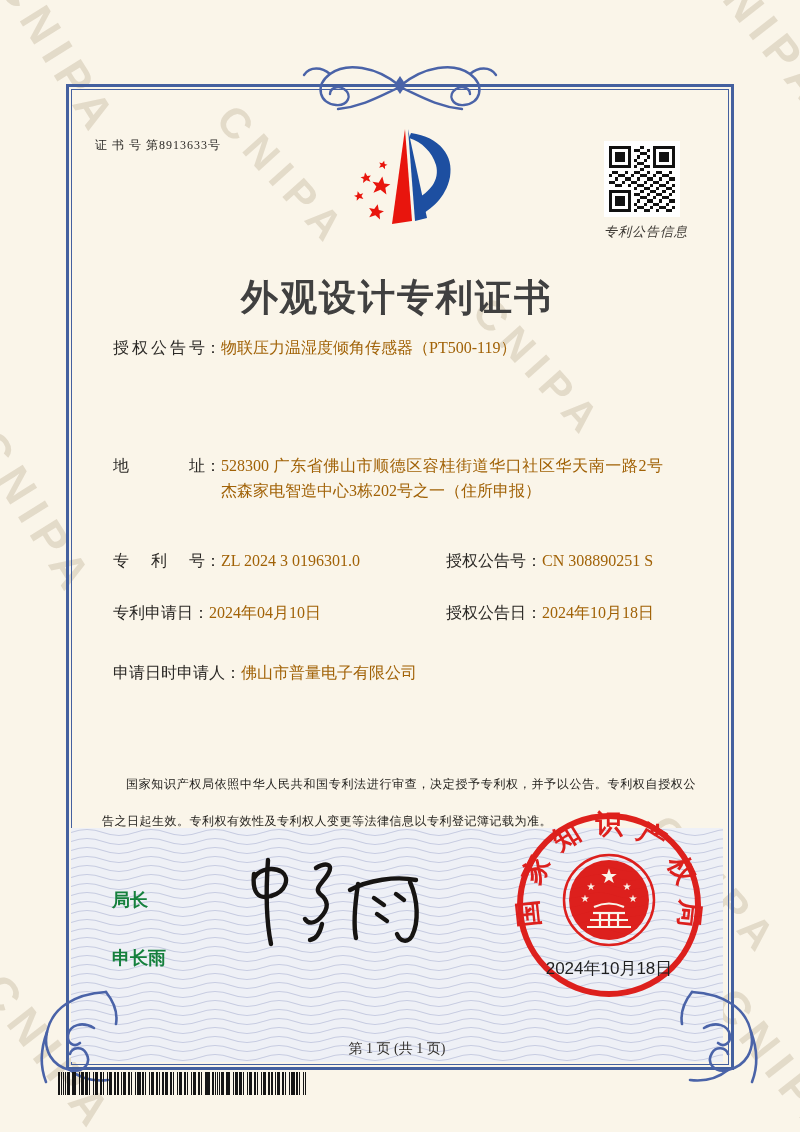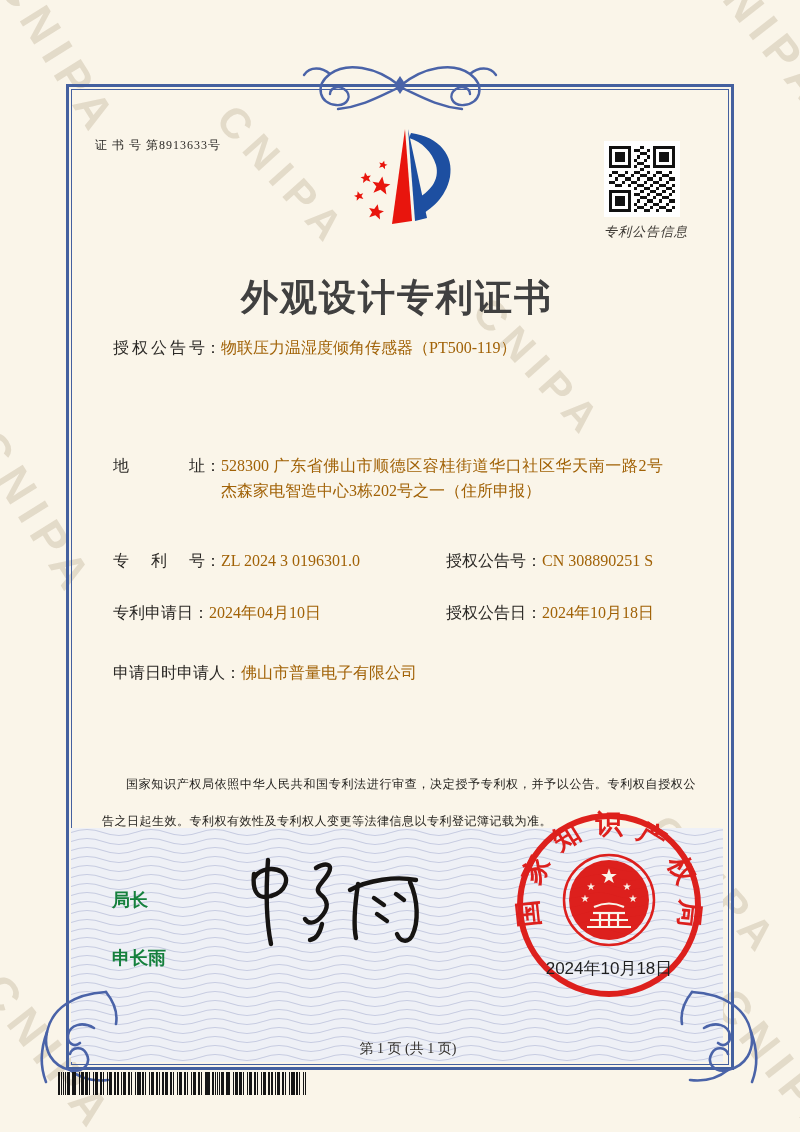--- a/index.html
+++ b/index.html
@@ -37,21 +37,21 @@
   .statement {
     position:absolute; left:102px; top:766px; width:594px;
     font-size:12px; line-height:37px; text-align:justify; text-indent:2em;
     color:#1f1d1a; letter-spacing:0.5px;
   }
   .waveband { position:absolute; left:71px; top:828px; width:652px; height:234px; }
   .officer { position:absolute; left:112px; font-size:18px; font-weight:700;
     font-family:"Liberation Sans","DejaVu Sans",sans-serif; color:#15803d; }
   .sig { position:absolute; left:238px; top:848px; }
   .seal { position:absolute; left:514px; top:810px; opacity:0.94; }
-  .pageno { position:absolute; left:66px; top:1040px; width:662px; text-align:center; font-size:14px; color:#33302c;padding-left:11px; }
+  .pageno { position:absolute; left:66px; top:1040px; width:662px; text-align:center; font-size:14px; color:#33302c; }
   .barcode {
     position:absolute; left:58px; top:1072px; width:248px; height:23px;
     background:
       repeating-linear-gradient(90deg,#151515 0 2px,transparent 2px 3px,#151515 3px 4px,transparent 4px 7px,#151515 7px 8px,transparent 8px 9px,#151515 9px 12px,transparent 12px 14px),
       repeating-linear-gradient(90deg,transparent 0 5px,#151515 5px 6px,transparent 6px 11px);
   }
   .ornament { position:absolute; pointer-events:none; }
 </style>
 </head>
 <body>

